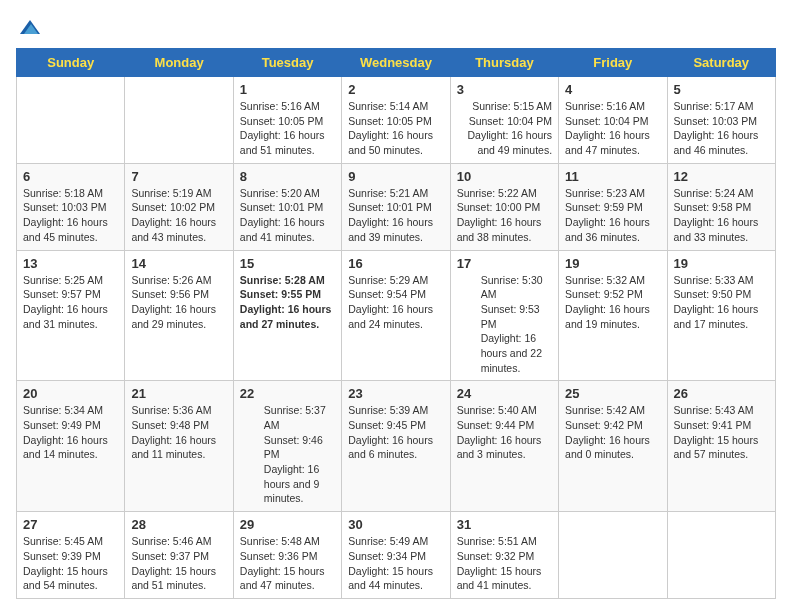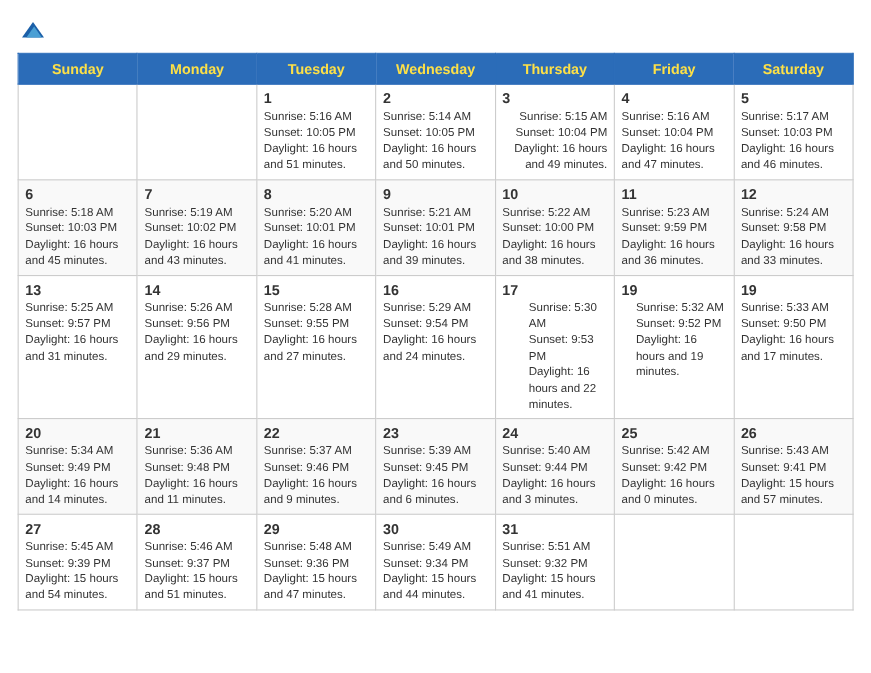--- a/index.html
+++ b/index.html
@@ -212,39 +212,39 @@
 Daylight: 16 hours and 31 minutes.</div>
         </td>
         <td>
           <span class="day-number">14</span>
           <div class="day-info" style="white-space: pre-line;">Sunrise: 5:26 AM
 Sunset: 9:56 PM
 Daylight: 16 hours and 29 minutes.</div>
         </td>
         <td>
           <span class="day-number">15</span>
-          <div class="day-info" style="white-space: pre-line;">Sunrise: 5:28 AM
+          <div class="day-info" style="white-space: pre-line; font-weight: bold;">Sunrise: 5:28 AM
 Sunset: 9:55 PM
 Daylight: 16 hours and 27 minutes.</div>
         </td>
         <td>
           <span class="day-number">16</span>
           <div class="day-info" style="white-space: pre-line;">Sunrise: 5:29 AM
 Sunset: 9:54 PM
 Daylight: 16 hours and 24 minutes.</div>
         </td>
         <td>
           <span class="day-number">17</span>
           <div class="day-info" style="white-space: pre-line; margin-left: 24px;">Sunrise: 5:30 AM
 Sunset: 9:53 PM
 Daylight: 16 hours and 22 minutes.</div>
         </td>
         <td>
           <span class="day-number">19</span>
-          <div class="day-info" style="white-space: pre-line; margin-left: 13px;">Sunrise: 5:32 AM
+          <div class="day-info" style="white-space: pre-line;">Sunrise: 5:32 AM
 Sunset: 9:52 PM
 Daylight: 16 hours and 19 minutes.</div>
         </td>
         <td>
           <span class="day-number">19</span>
           <div class="day-info" style="white-space: pre-line;">Sunrise: 5:33 AM
 Sunset: 9:50 PM
 Daylight: 16 hours and 17 minutes.</div>
         </td>
       </tr>
@@ -256,21 +256,21 @@
 Daylight: 16 hours and 14 minutes.</div>
         </td>
         <td>
           <span class="day-number">21</span>
           <div class="day-info" style="white-space: pre-line;">Sunrise: 5:36 AM
 Sunset: 9:48 PM
 Daylight: 16 hours and 11 minutes.</div>
         </td>
         <td>
           <span class="day-number">22</span>
-          <div class="day-info" style="white-space: pre-line;">Sunrise: 5:37 AM
+          <div class="day-info" style="white-space: pre-line; margin-left: 24px;">Sunrise: 5:37 AM
 Sunset: 9:46 PM
 Daylight: 16 hours and 9 minutes.</div>
         </td>
         <td>
           <span class="day-number">23</span>
           <div class="day-info" style="white-space: pre-line;">Sunrise: 5:39 AM
 Sunset: 9:45 PM
 Daylight: 16 hours and 6 minutes.</div>
         </td>
         <td>

